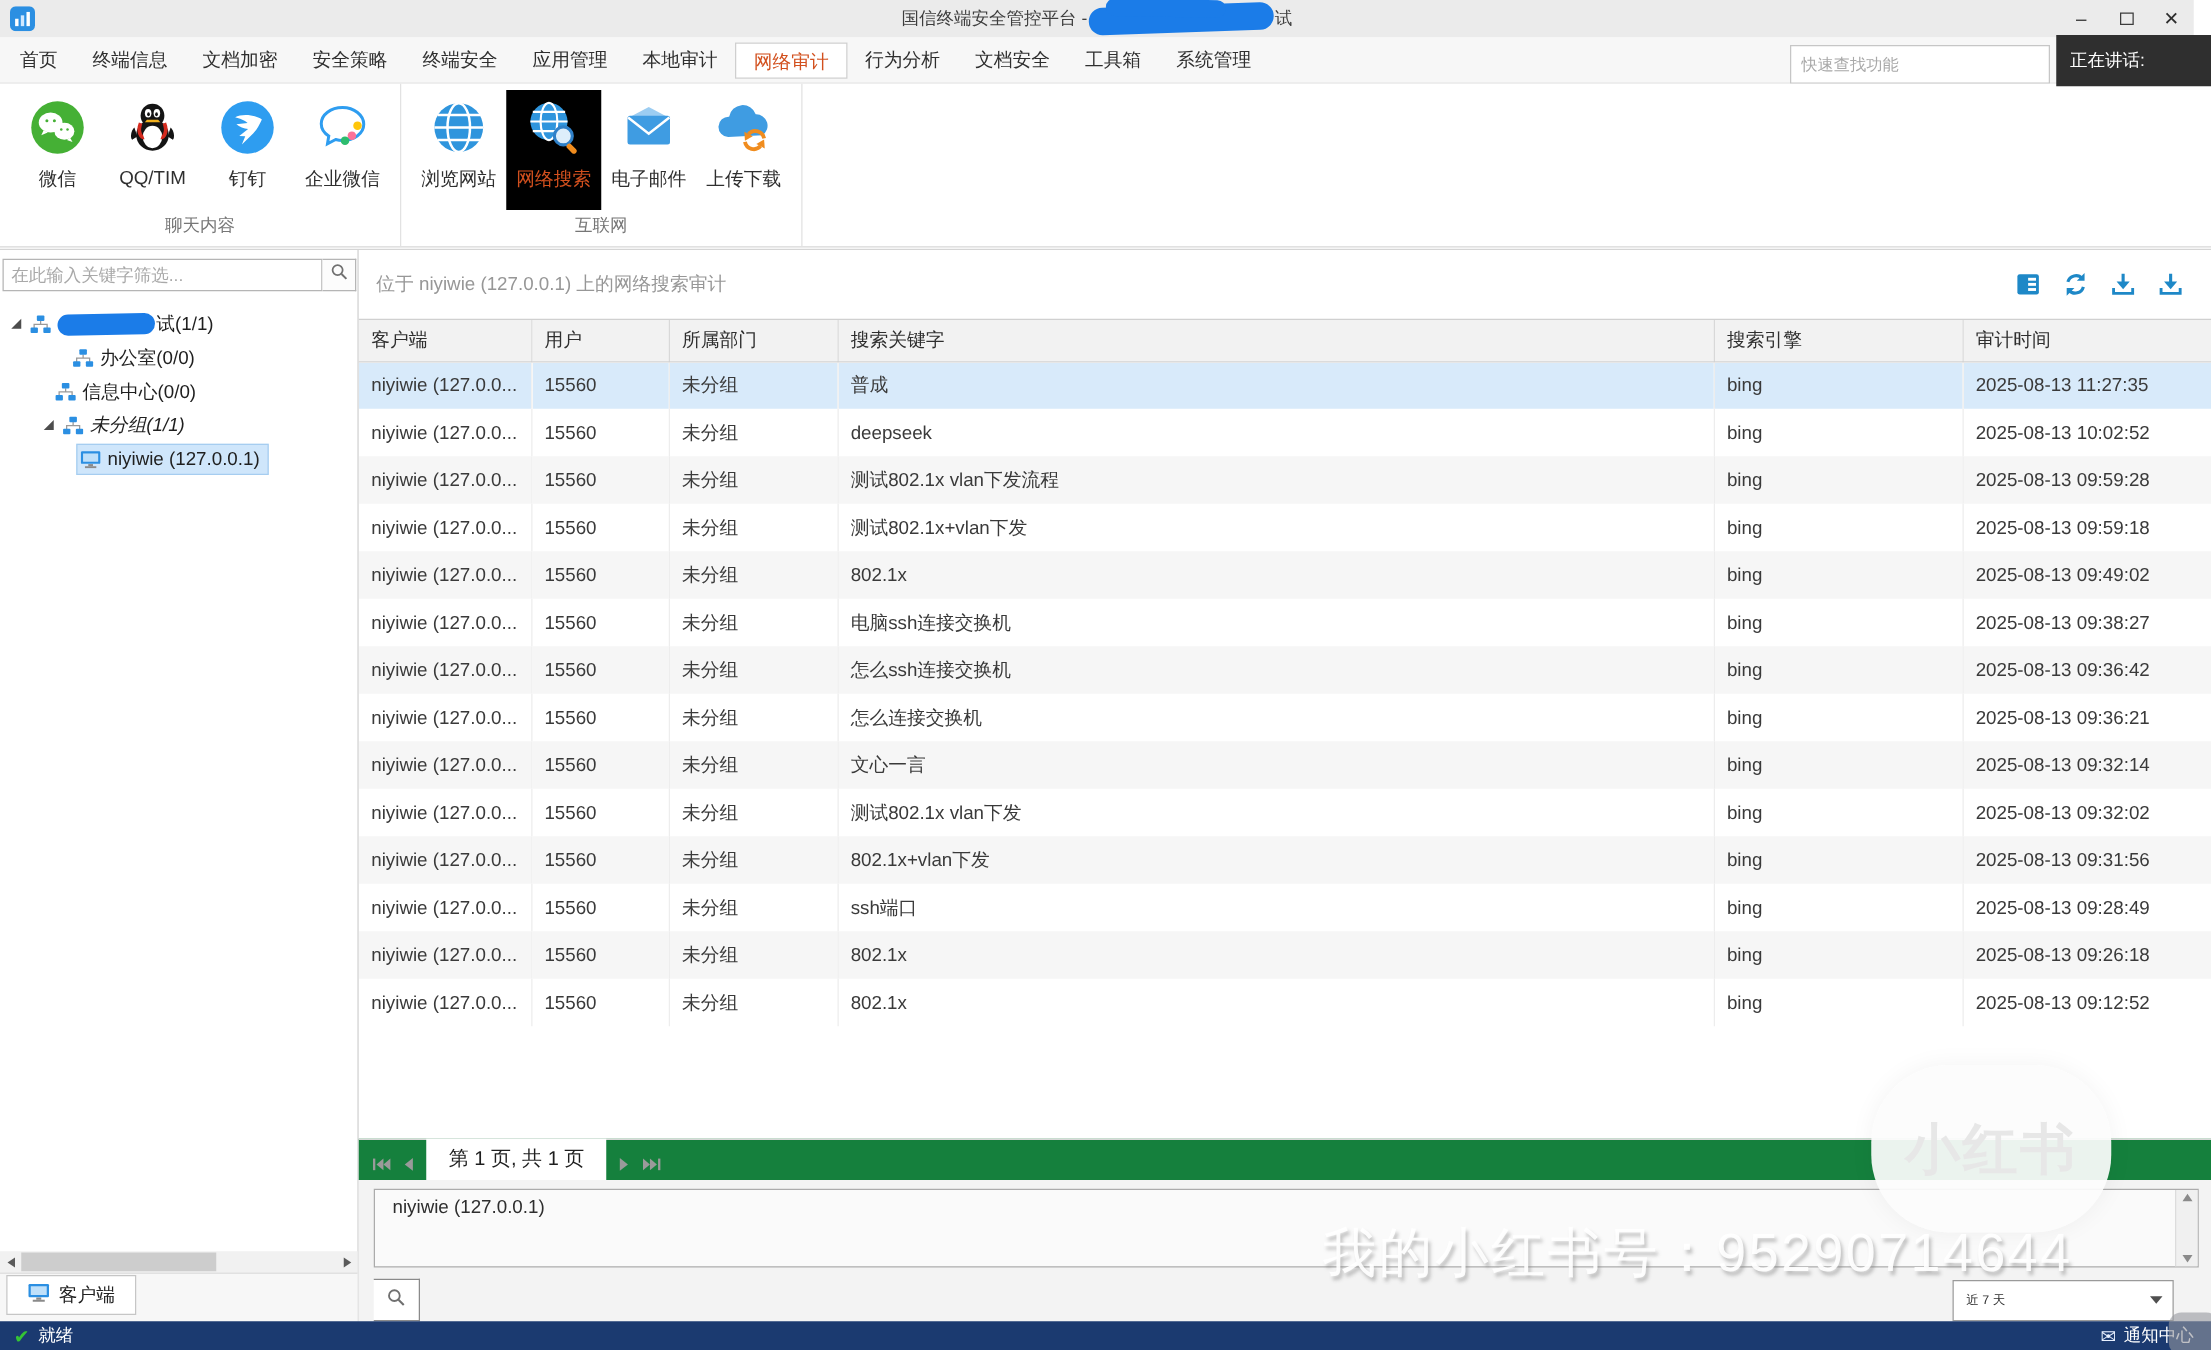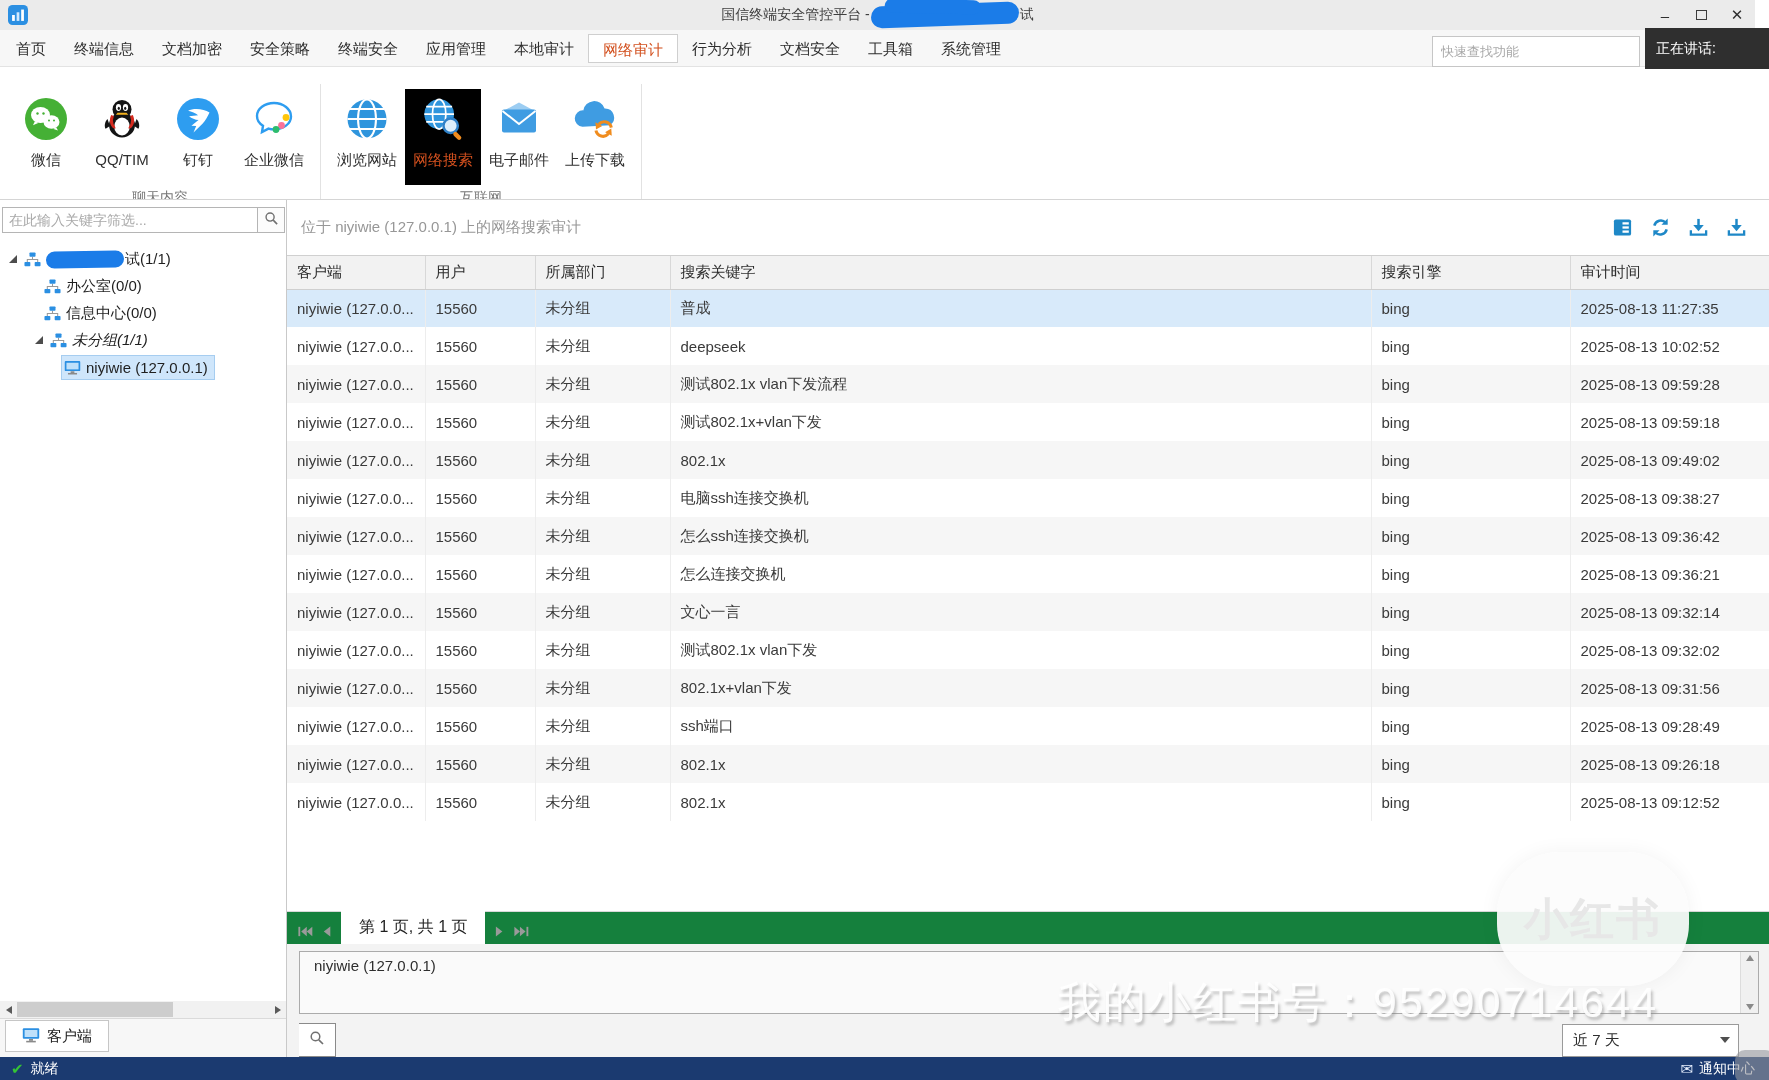--- a/index.html
+++ b/index.html
@@ -20,21 +20,21 @@
 
   
   .menubar{position:absolute;top:30px;left:0;right:0;height:37px;background:#f7f7f7;border-bottom:1px solid #e3e3e3;display:flex;align-items:center;padding-left:2px}
   .tab{padding:0 14px;height:29px;line-height:29px;font-size:15px;color:#2f2f2f;white-space:nowrap}
   .tab.active{background:#fff;border:1px solid #cfcfcf;color:var(--hl)}
   .quick-search{position:absolute;right:129px;top:6px;width:208px;height:31px;border:1px solid #c6c6c6;background:#fff;font-size:13px;color:#333;padding:0 8px;outline:none}
   .quick-search::placeholder{color:#a9a9a9}
   .meeting{position:absolute;top:28px;right:0;width:124px;height:41px;background:rgba(38,38,38,.96);color:#fff;font-size:14px;display:flex;align-items:center;padding-left:11px;z-index:40}
 
   
-  .ribbon{position:absolute;top:84px;left:0;right:0;height:131px;background:#fff;border-bottom:1px solid #d8d8d8;display:flex}
+  .ribbon{position:absolute;top:67px;left:0;right:0;height:131px;background:#fff;border-bottom:1px solid #d8d8d8;display:flex}
   .rgroup{display:flex;flex-direction:column;border-right:1px solid #e2e2e2;padding:0 2px}
   .rtools{display:flex;flex:1;padding:5px 6px 0}
   .rtool{min-width:76px;display:flex;flex-direction:column;align-items:center;padding:7px 5px 0}
   .rtool.sel{background:#000000}
   .ricon svg{width:46px;height:46px;display:block}
   .rlabel{font-size:15px;color:#2f2f2f;margin-top:9px;white-space:nowrap}
   .rtool.sel .rlabel{color:var(--hl)}
   .rgrouplabel{height:29px;text-align:center;font-size:14px;color:#767676;line-height:25px}
 
   
@@ -87,21 +87,21 @@
   .detail-panel{margin:0 10px 0 12px;height:63px;background:#fafafa;border:1px solid #ababab;position:relative;font-size:15px;color:#2e2e2e}
   .dp-item{padding:5px 0 0 14px}
   .dp-scroll{position:absolute;right:0;top:0;bottom:0;width:18px;background:#f0f0f0;border-left:1px solid #dcdcdc;display:flex;flex-direction:column;justify-content:space-between;align-items:center;padding:3px 0}
   .dp-up i{width:0;height:0;border-left:4.5px solid transparent;border-right:4.5px solid transparent;border-bottom:6px solid #8a8a8a;display:block}
   .dp-down i{width:0;height:0;border-left:4.5px solid transparent;border-right:4.5px solid transparent;border-top:6px solid #8a8a8a;display:block}
   .search-row{display:flex;align-items:center;margin:9px 30px 0 12px}
   .kw-input{width:306px;height:34px;border:1px solid #8a8a8a;background:#fff;padding:0 9px;font-size:15px;color:#333;outline:none}
   .kw-input::placeholder{color:#9a9a9a}
   .kw-btn{width:37px;height:34px;border:1px solid #8a8a8a;border-left:none;background:#fff;display:flex;align-items:center;justify-content:center}
   .kw-btn svg{width:16px;height:16px}
-  .date-select{margin-left:auto;width:177px;height:33px;border:1px solid #9a9a9a;background:#fff;display:flex;align-items:center;font-size:15px;color:#2e2e2e;position:relative}
+  .date-select{margin-left:auto;width:177px;height:33px;border:1px solid #9a9a9a;background:#fff;display:flex;align-items:center;font-size:10px;color:#2e2e2e;position:relative}
   .ds-text{padding-left:10px}
   .ds-arrow{position:absolute;right:0;top:0;bottom:0;width:27px;display:flex;align-items:center;justify-content:center}
   .ds-arrow i{width:0;height:0;border-left:5px solid transparent;border-right:5px solid transparent;border-top:6px solid #4f4f4f}
 
   
   .statusbar{position:absolute;left:0;right:0;bottom:0;height:23px;background:var(--sb);display:flex;align-items:center;color:#fff;font-size:14px}
   .sb-check{color:#35c435;font-weight:bold;margin:0 7px 0 11px;font-size:15px}
   .sb-right{margin-left:auto;margin-right:14px;display:flex;align-items:center;gap:6px}
   .sb-mail{font-size:15px;color:#e8f0ff}
 
@@ -297,45 +297,45 @@
                 <path d="M9 5v3M3.5 13V8h11v5" stroke="#9a9a9a" stroke-width="1.1" fill="none"></path>
                 <rect x="5.8" y="0.5" width="6.4" height="4.6" rx="0.8" fill="#2b8fe2"></rect>
                 <rect x="0.5" y="10.6" width="6.2" height="4.6" rx="0.8" fill="#2b8fe2"></rect>
                 <rect x="11.3" y="10.6" width="6.2" height="4.6" rx="0.8" fill="#2b8fe2"></rect>
               </svg>
             </span>
             <span class="tscribble"></span>
             <span class="tlabel">试(1/1)</span>
           </span>
         </div>
+        <div class="tnode" style="padding-left: 40px;">
+          <span class="texp"></span>
+          <span class="tsel">
+            <span class="ticon">
+              <svg viewBox="0 0 18 16">
+                <path d="M9 5v3M3.5 13V8h11v5" stroke="#9a9a9a" stroke-width="1.1" fill="none"></path>
+                <rect x="5.8" y="0.5" width="6.4" height="4.6" rx="0.8" fill="#2b8fe2"></rect>
+                <rect x="0.5" y="10.6" width="6.2" height="4.6" rx="0.8" fill="#2b8fe2"></rect>
+                <rect x="11.3" y="10.6" width="6.2" height="4.6" rx="0.8" fill="#2b8fe2"></rect>
+              </svg>
+            </span>
+            <span class="tlabel">办公室(0/0)</span>
+          </span>
+        </div>
         <div class="tnode" style="padding-left: 26px;">
           <span class="texp"></span>
           <span class="tsel">
             <span class="ticon">
               <svg viewBox="0 0 18 16">
                 <path d="M9 5v3M3.5 13V8h11v5" stroke="#9a9a9a" stroke-width="1.1" fill="none"></path>
                 <rect x="5.8" y="0.5" width="6.4" height="4.6" rx="0.8" fill="#2b8fe2"></rect>
                 <rect x="0.5" y="10.6" width="6.2" height="4.6" rx="0.8" fill="#2b8fe2"></rect>
                 <rect x="11.3" y="10.6" width="6.2" height="4.6" rx="0.8" fill="#2b8fe2"></rect>
               </svg>
             </span>
-            <span class="tlabel">办公室(0/0)</span>
-          </span>
-        </div>
-        <div class="tnode" style="padding-left: 26px;">
-          <span class="texp"></span>
-          <span class="tsel">
-            <span class="ticon">
-              <svg viewBox="0 0 18 16">
-                <path d="M9 5v3M3.5 13V8h11v5" stroke="#9a9a9a" stroke-width="1.1" fill="none"></path>
-                <rect x="5.8" y="0.5" width="6.4" height="4.6" rx="0.8" fill="#2b8fe2"></rect>
-                <rect x="0.5" y="10.6" width="6.2" height="4.6" rx="0.8" fill="#2b8fe2"></rect>
-                <rect x="11.3" y="10.6" width="6.2" height="4.6" rx="0.8" fill="#2b8fe2"></rect>
-              </svg>
-            </span>
             <span class="tlabel">信息中心(0/0)</span>
           </span>
         </div>
         <div class="tnode" style="padding-left: 32px; font-style: italic;">
           <span class="texp on"></span>
           <span class="tsel">
             <span class="ticon">
               <svg viewBox="0 0 18 16">
                 <path d="M9 5v3M3.5 13V8h11v5" stroke="#9a9a9a" stroke-width="1.1" fill="none"></path>
                 <rect x="5.8" y="0.5" width="6.4" height="4.6" rx="0.8" fill="#2b8fe2"></rect>

